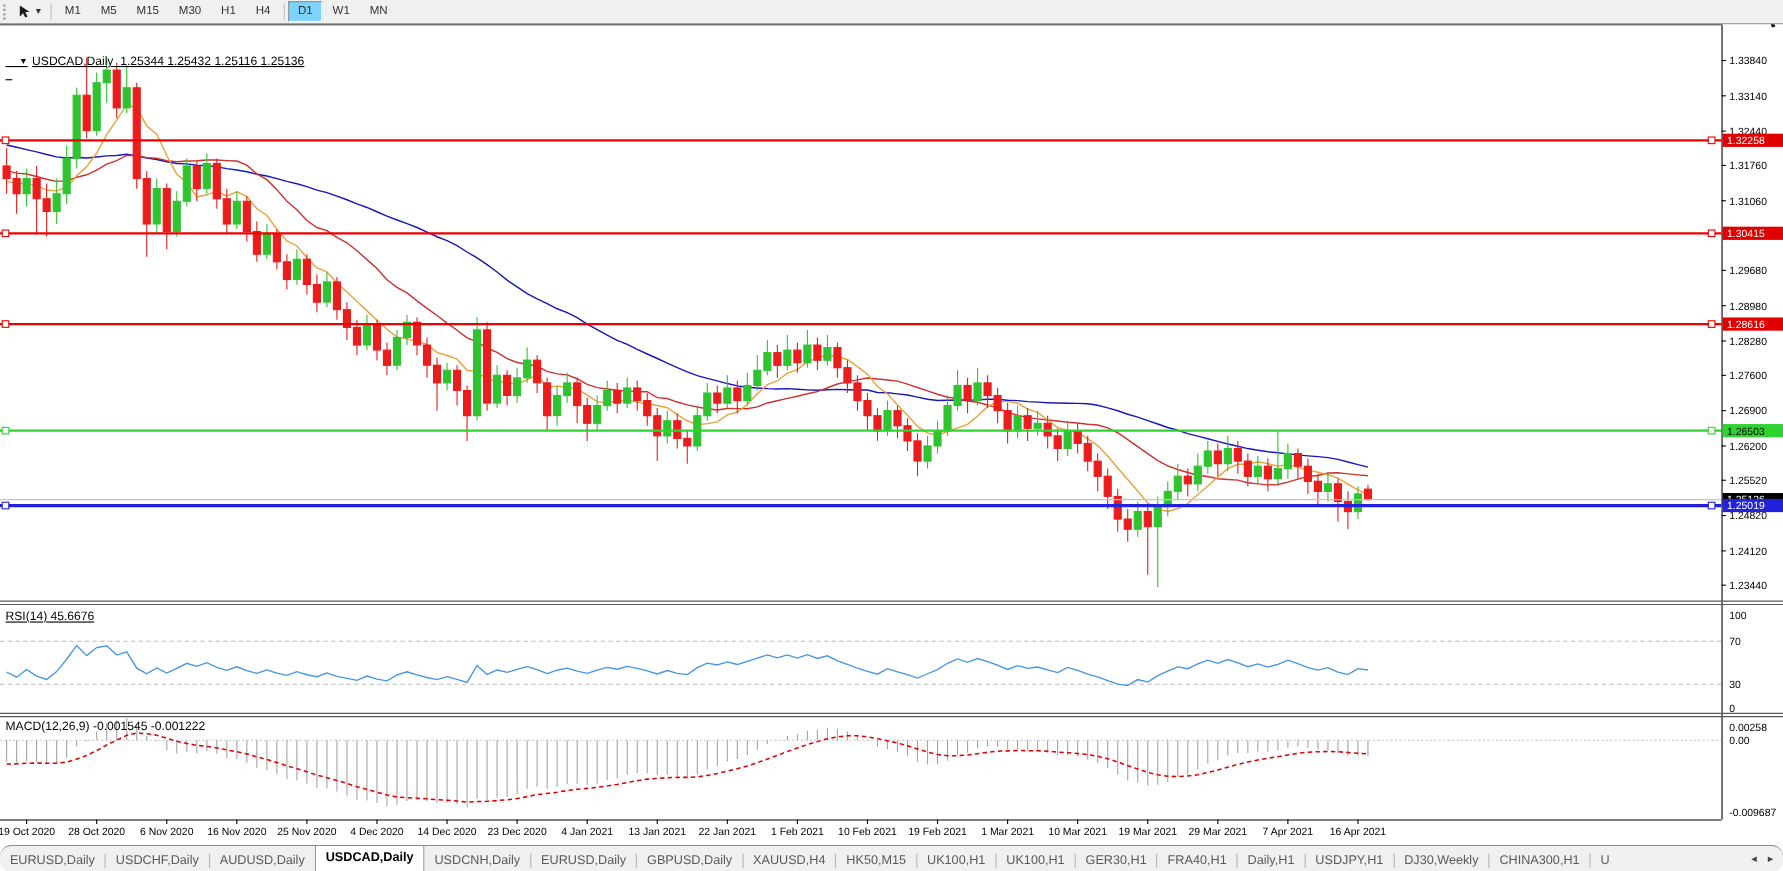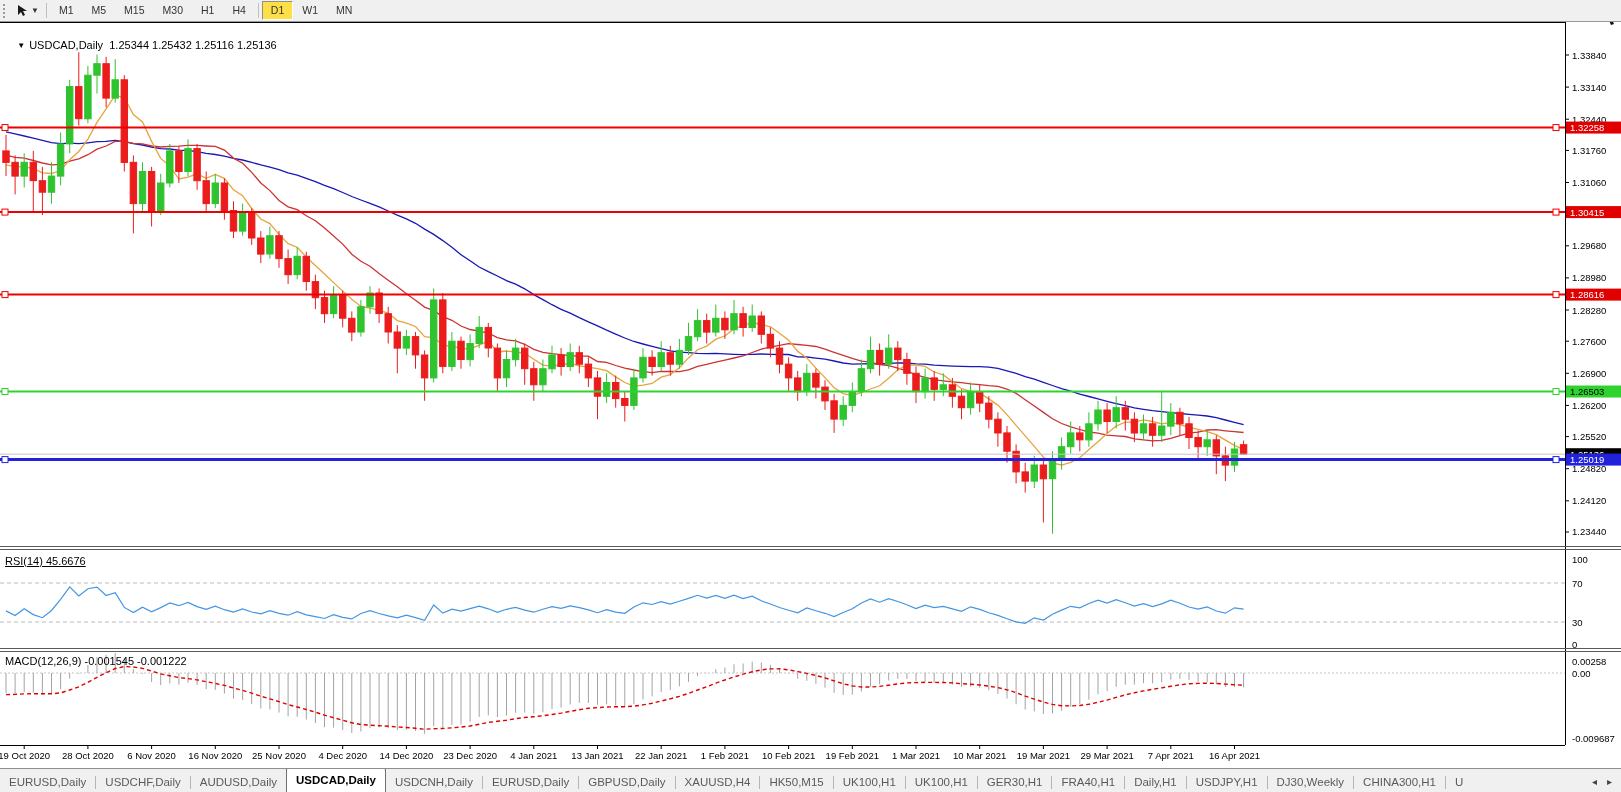--- a/index.html
+++ b/index.html
@@ -8,31 +8,31 @@
   
   #toolbar{position:absolute;left:0;top:0;width:1621px;height:21px;background:#f0f0f0;
            border-bottom:1px solid #9a9a9a;display:flex;align-items:center;z-index:5;}
   .grip{width:5px;height:14px;margin-left:3px;border-left:2px dotted #9a9a9a;}
   .tool-icon{display:flex;align-items:center;margin:0 2px 0 4px;padding:1px 2px;cursor:pointer;}
   .tool-icon svg{display:block;}
   .caret{font-size:8px;color:#333;margin-left:2px;}
   .tb-sep{width:1px;height:15px;background:#c0c0c0;margin:0 3px;}
   .tf-btn{height:17px;line-height:17px;padding:0 8px;font-size:10.5px;color:#333;
           border:1px solid transparent;cursor:pointer;}
-  .tf-btn.active{background:#fde047;border:1px solid #8f8f8f;border-right-color:#fff;
+  .tf-btn.active{background:#7dd3fc;border:1px solid #8f8f8f;border-right-color:#fff;
                  border-bottom-color:#fff;}
   
   .overlay-label{position:absolute;font-size:11px;color:#000;z-index:4;white-space:pre;}
-  #main-title{left:5px;top:27px;}
+  #main-title{left:5px;top:38px;text-decoration:underline;}
   #main-title .tri{font-size:8px;vertical-align:1px;margin-right:4px;}
   #rsi-title{left:5px;top:555px;text-decoration:underline;}
   #macd-title{left:5px;top:655px;}
   
   #tabbar{position:absolute;left:0;top:768px;width:1621px;height:24px;background:#f0f0f0;
-          border-top:1px solid #8e8e8e;display:flex;align-items:flex-end;z-index:5;}
+          border-top:1px solid #8e8e8e;display:flex;align-items:flex-end;z-index:5;border-radius:11px;}
   #tabs{flex:1 1 auto;display:flex;align-items:flex-end;overflow:hidden;height:24px;}
   .tab{height:21px;line-height:21px;padding:0 9px;font-size:11.5px;color:#5a5a5a;
        white-space:nowrap;cursor:pointer;flex:0 0 auto;}
   .tab.active{background:#fff;border:1px solid #6e6e6e;border-bottom:1px solid #fff;
               border-radius:2px 2px 0 0;color:#000;font-weight:bold;height:23px;line-height:22px;}
   .tab-div{width:1px;height:13px;background:#b5b5b5;margin:0 0 4px 0;flex:0 0 auto;}
   #tab-arrows{flex:0 0 auto;display:flex;align-items:center;height:24px;padding:0 4px;}
   .tab-arrow{font-size:10px;color:#444;padding:2px 5px;cursor:pointer;}
   svg text{font-family:"Liberation Sans",sans-serif;}
 </style>

